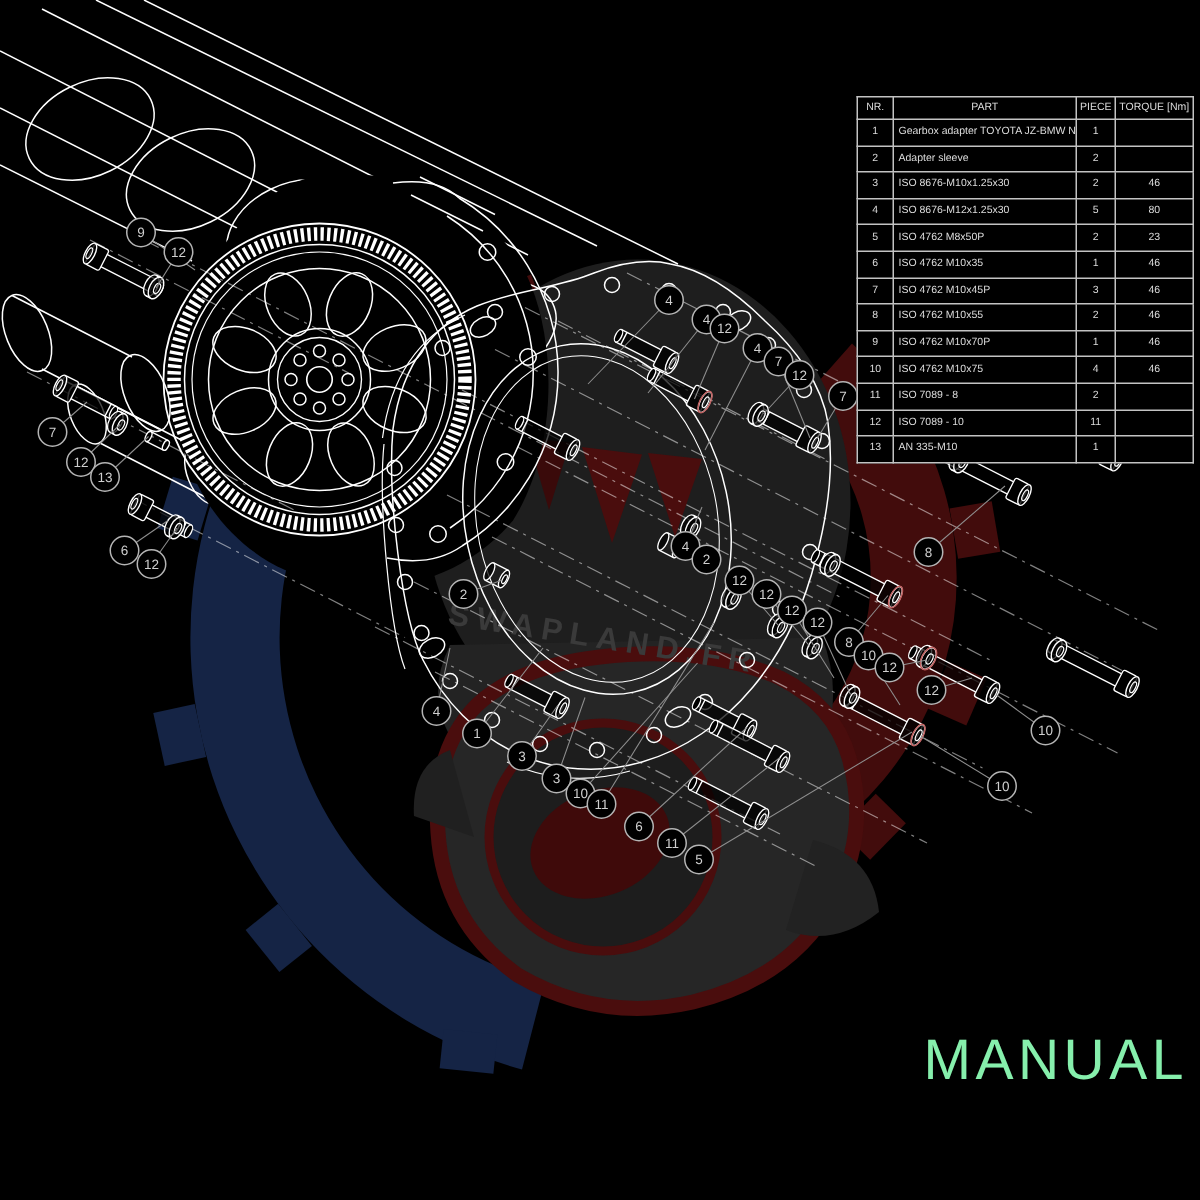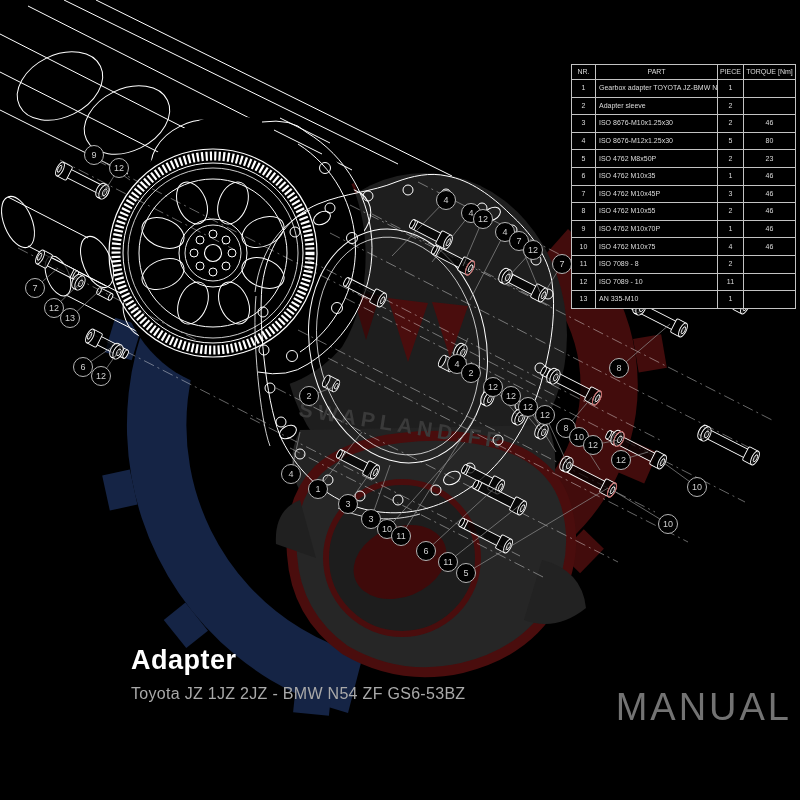--- a/index.html
+++ b/index.html
@@ -15,21 +15,21 @@
   .parts-table th{height:14px;font-weight:normal;}
   .parts-table td{height:16.6px;}
   .parts-table td.c-part{text-align:left;padding-left:3px;}
 
   
   .title-block{position:absolute;left:131px;top:645px;}
   .title-main{color:#ffffff;font-size:27px;font-weight:bold;letter-spacing:.5px;}
   .title-sub{color:#a9a9a9;font-size:16px;margin-top:9px;letter-spacing:.3px;}
 
   
-  .manual-label{position:absolute;right:8px;top:686px;color:#737373;font-size:38px;
+  .manual-label{position:absolute;right:8px;top:686px;color:#86efac;font-size:38px;
                 font-weight:500;letter-spacing:3px;}
 </style>
 </head>
 <body>
 
 <div class="canvas">
 
 <svg id="diagram" width="800" height="800" viewBox="0 0 800 800">
   <defs>
 
@@ -559,20 +559,16 @@
         </tr>
         <tr>
           <td>13</td>
           <td class="c-part">AN 335-M10</td>
           <td>1</td>
           <td></td>
         </tr>
       </tbody>
 </table>
 
-<div class="title-block">
-  <div class="title-main">Adapter</div>
-  <div class="title-sub">Toyota JZ 1JZ 2JZ - BMW N54 ZF GS6-53BZ</div>
+
+<div class="manual-label">MANUAL</div>
+
 </div>
 
-<div class="manual-label">MANUAL</div>
-
-</div>
-
 </body></html>

